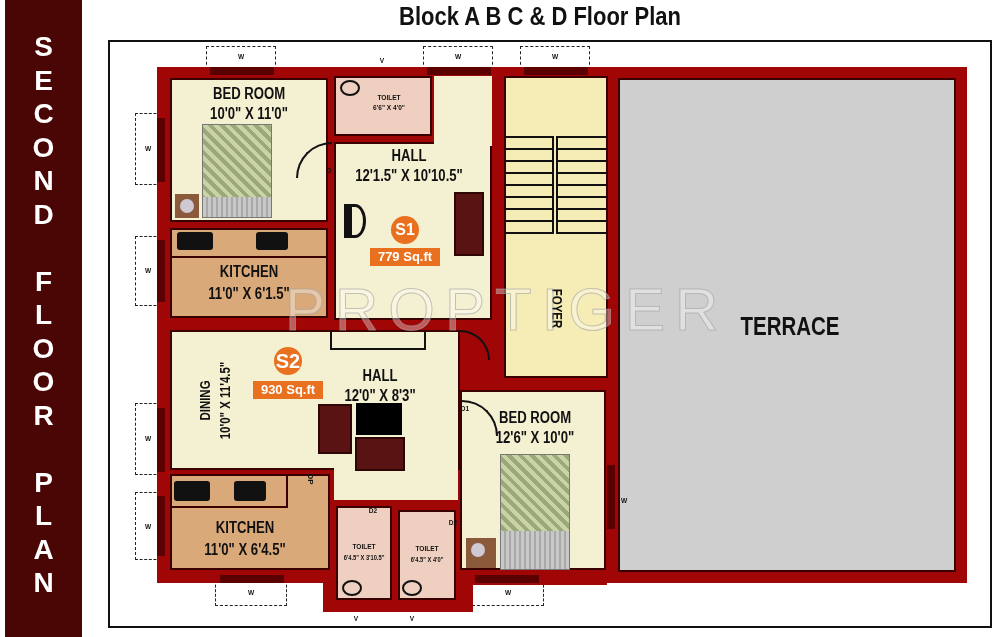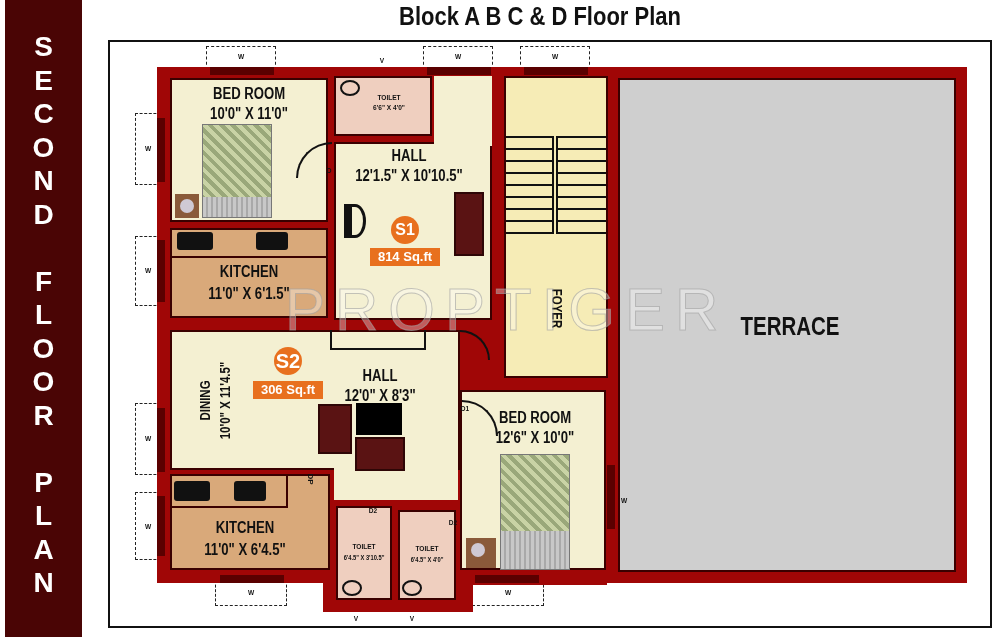--- a/index.html
+++ b/index.html
@@ -110,21 +110,21 @@
 <div class="abs lbl lbl-small" style="left:344px;top:103px;width:90px;">6'6" X 4'0"</div>
 <div class="abs" style="left:340px;top:80px;width:20px;height:16px;border:2px solid #111;border-radius:50%;box-sizing:border-box;"></div>
 
 <div class="abs room cream" style="left:334px;top:142px;width:158px;height:178px;"></div>
 <div class="abs cream" style="left:434px;top:76px;width:58px;height:70px;"></div>
 <div class="abs lbl lbl-big" style="left:334px;top:146px;width:150px;">HALL</div>
 <div class="abs lbl lbl-big" style="left:334px;top:166px;width:150px;">12'1.5" X 10'10.5"</div>
 <div class="abs sofa" style="left:454px;top:192px;width:30px;height:64px;"></div>
 <div class="abs" style="left:344px;top:204px;width:22px;height:34px;border:3px solid #111;border-left-width:8px;border-radius:0 50% 50% 0;box-sizing:border-box;"></div>
 <div class="abs badge-circle" style="left:391px;top:216px;width:28px;height:28px;line-height:28px;font-size:16px;">S1</div>
-<div class="abs badge-rect" style="left:370px;top:248px;width:70px;height:18px;line-height:18px;font-size:13px;">814 Sq.ft</div>
+<div class="abs badge-rect" style="left:370px;top:248px;width:70px;height:18px;line-height:18px;font-size:13px;">779 Sq.ft</div>
 
 <div class="abs room kitchen" style="left:170px;top:228px;width:158px;height:90px;"></div>
 <div class="abs counter" style="left:170px;top:228px;width:158px;height:30px;"></div>
 <div class="abs stove" style="left:177px;top:232px;width:36px;height:18px;"></div>
 <div class="abs stove" style="left:256px;top:232px;width:32px;height:18px;"></div>
 <div class="abs lbl lbl-big" style="left:170px;top:262px;width:158px;">KITCHEN</div>
 <div class="abs lbl lbl-big" style="left:170px;top:284px;width:158px;">11'0" X 6'1.5"</div>
 
 <div class="abs room foyer" style="left:504px;top:76px;width:104px;height:302px;"></div>
 <div class="abs" style="left:506px;top:136px;width:100px;height:98px;">
@@ -142,21 +142,21 @@
 <div class="abs lbl lbl-med vert" style="left:526px;top:300px;width:60px;transform:rotate(90deg) scaleX(0.82);">FOYER</div>
 
 <div class="abs room terrace" style="left:618px;top:78px;width:338px;height:494px;"></div>
 <div class="abs lbl" style="left:700px;top:312px;width:180px;font-size:25px;line-height:28px;">TERRACE</div>
 
 <div class="abs room cream" style="left:170px;top:330px;width:290px;height:140px;"></div>
 <div class="abs cream" style="left:334px;top:380px;width:124px;height:120px;"></div>
 <div class="abs lbl lbl-med" style="left:160px;top:392px;width:90px;transform:rotate(-90deg) scaleX(0.82);">DINING</div>
 <div class="abs lbl lbl-med" style="left:165px;top:392px;width:120px;transform:rotate(-90deg) scaleX(0.82);">10'0" X 11'4.5"</div>
 <div class="abs badge-circle" style="left:274px;top:347px;width:28px;height:28px;line-height:28px;font-size:20px;">S2</div>
-<div class="abs badge-rect" style="left:253px;top:381px;width:70px;height:18px;line-height:18px;font-size:13px;">306 Sq.ft</div>
+<div class="abs badge-rect" style="left:253px;top:381px;width:70px;height:18px;line-height:18px;font-size:13px;">930 Sq.ft</div>
 <div class="abs lbl lbl-big" style="left:320px;top:366px;width:120px;">HALL</div>
 <div class="abs lbl lbl-big" style="left:320px;top:386px;width:120px;">12'0" X 8'3"</div>
 <div class="abs sofa" style="left:318px;top:404px;width:34px;height:50px;"></div>
 <div class="abs tbl" style="left:356px;top:403px;width:46px;height:32px;"></div>
 <div class="abs sofa" style="left:355px;top:437px;width:50px;height:34px;"></div>
 <div class="abs" style="left:330px;top:330px;width:96px;height:20px;border:2px solid #111;border-top:none;box-sizing:border-box;"></div>
 
 <div class="abs room cream" style="left:460px;top:390px;width:146px;height:180px;"></div>
 <div class="abs lbl lbl-big" style="left:470px;top:408px;width:130px;">BED ROOM</div>
 <div class="abs lbl lbl-big" style="left:470px;top:428px;width:130px;">12'6" X 10'0"</div>

